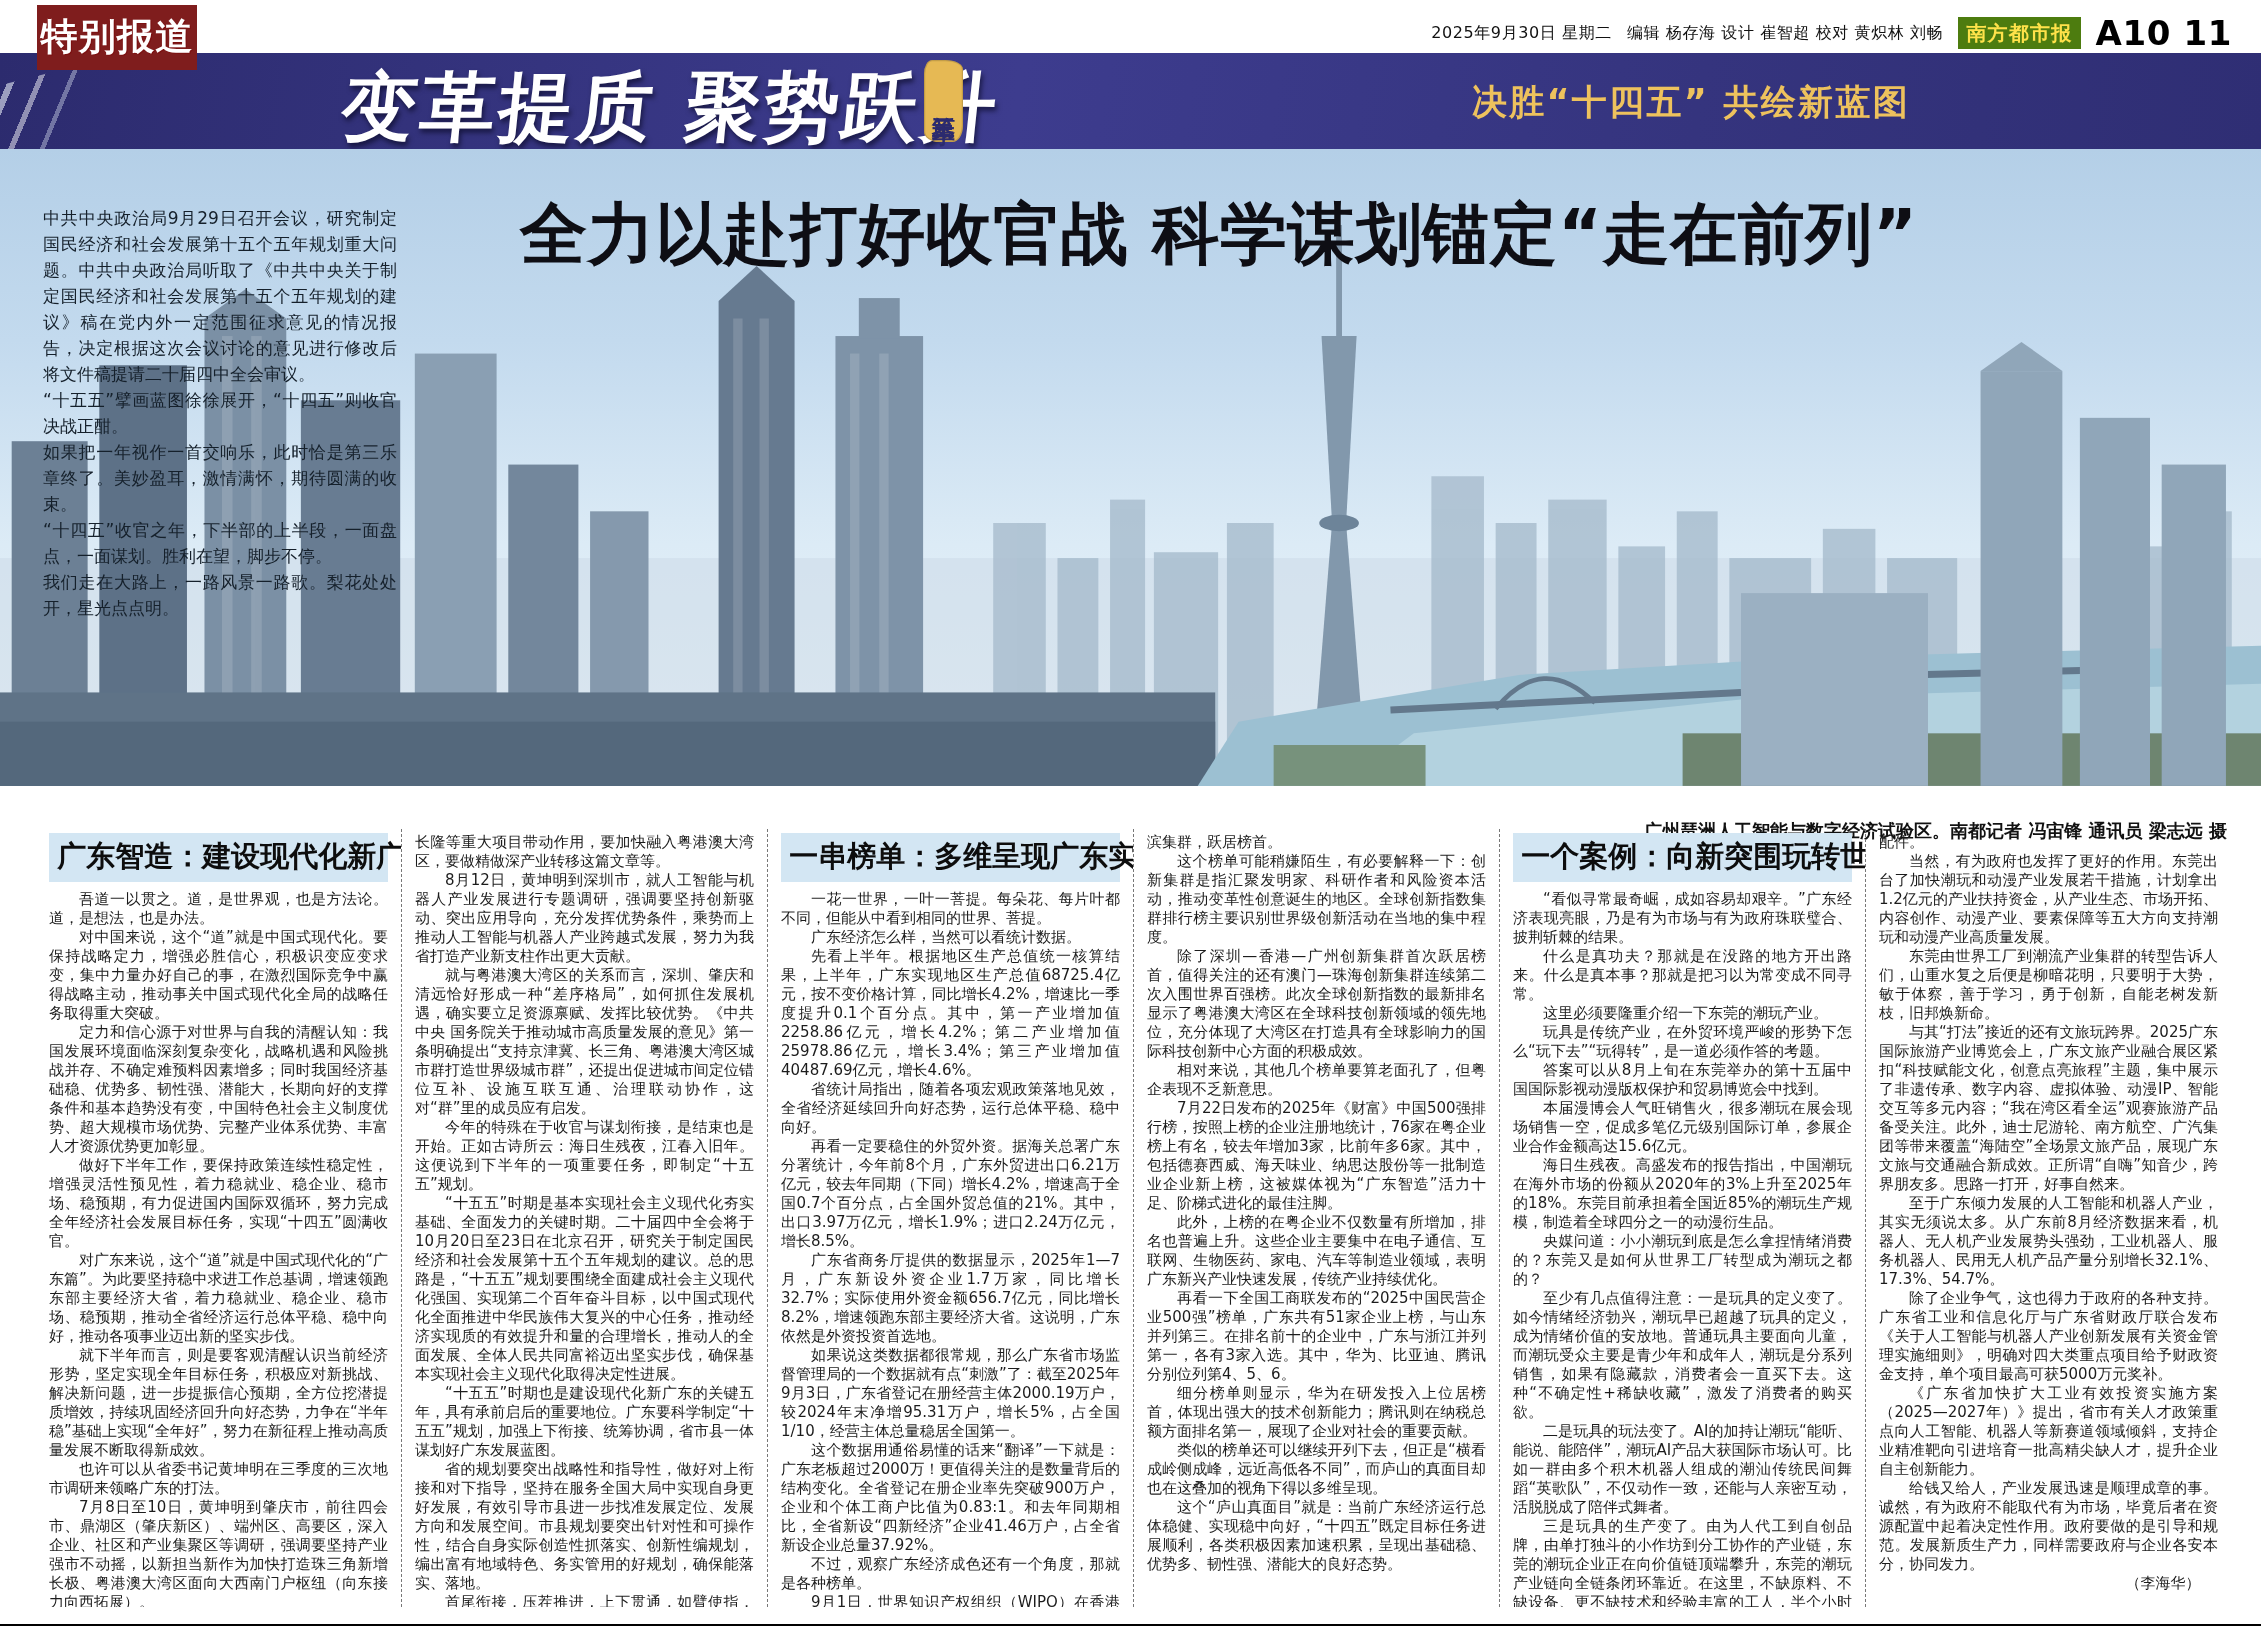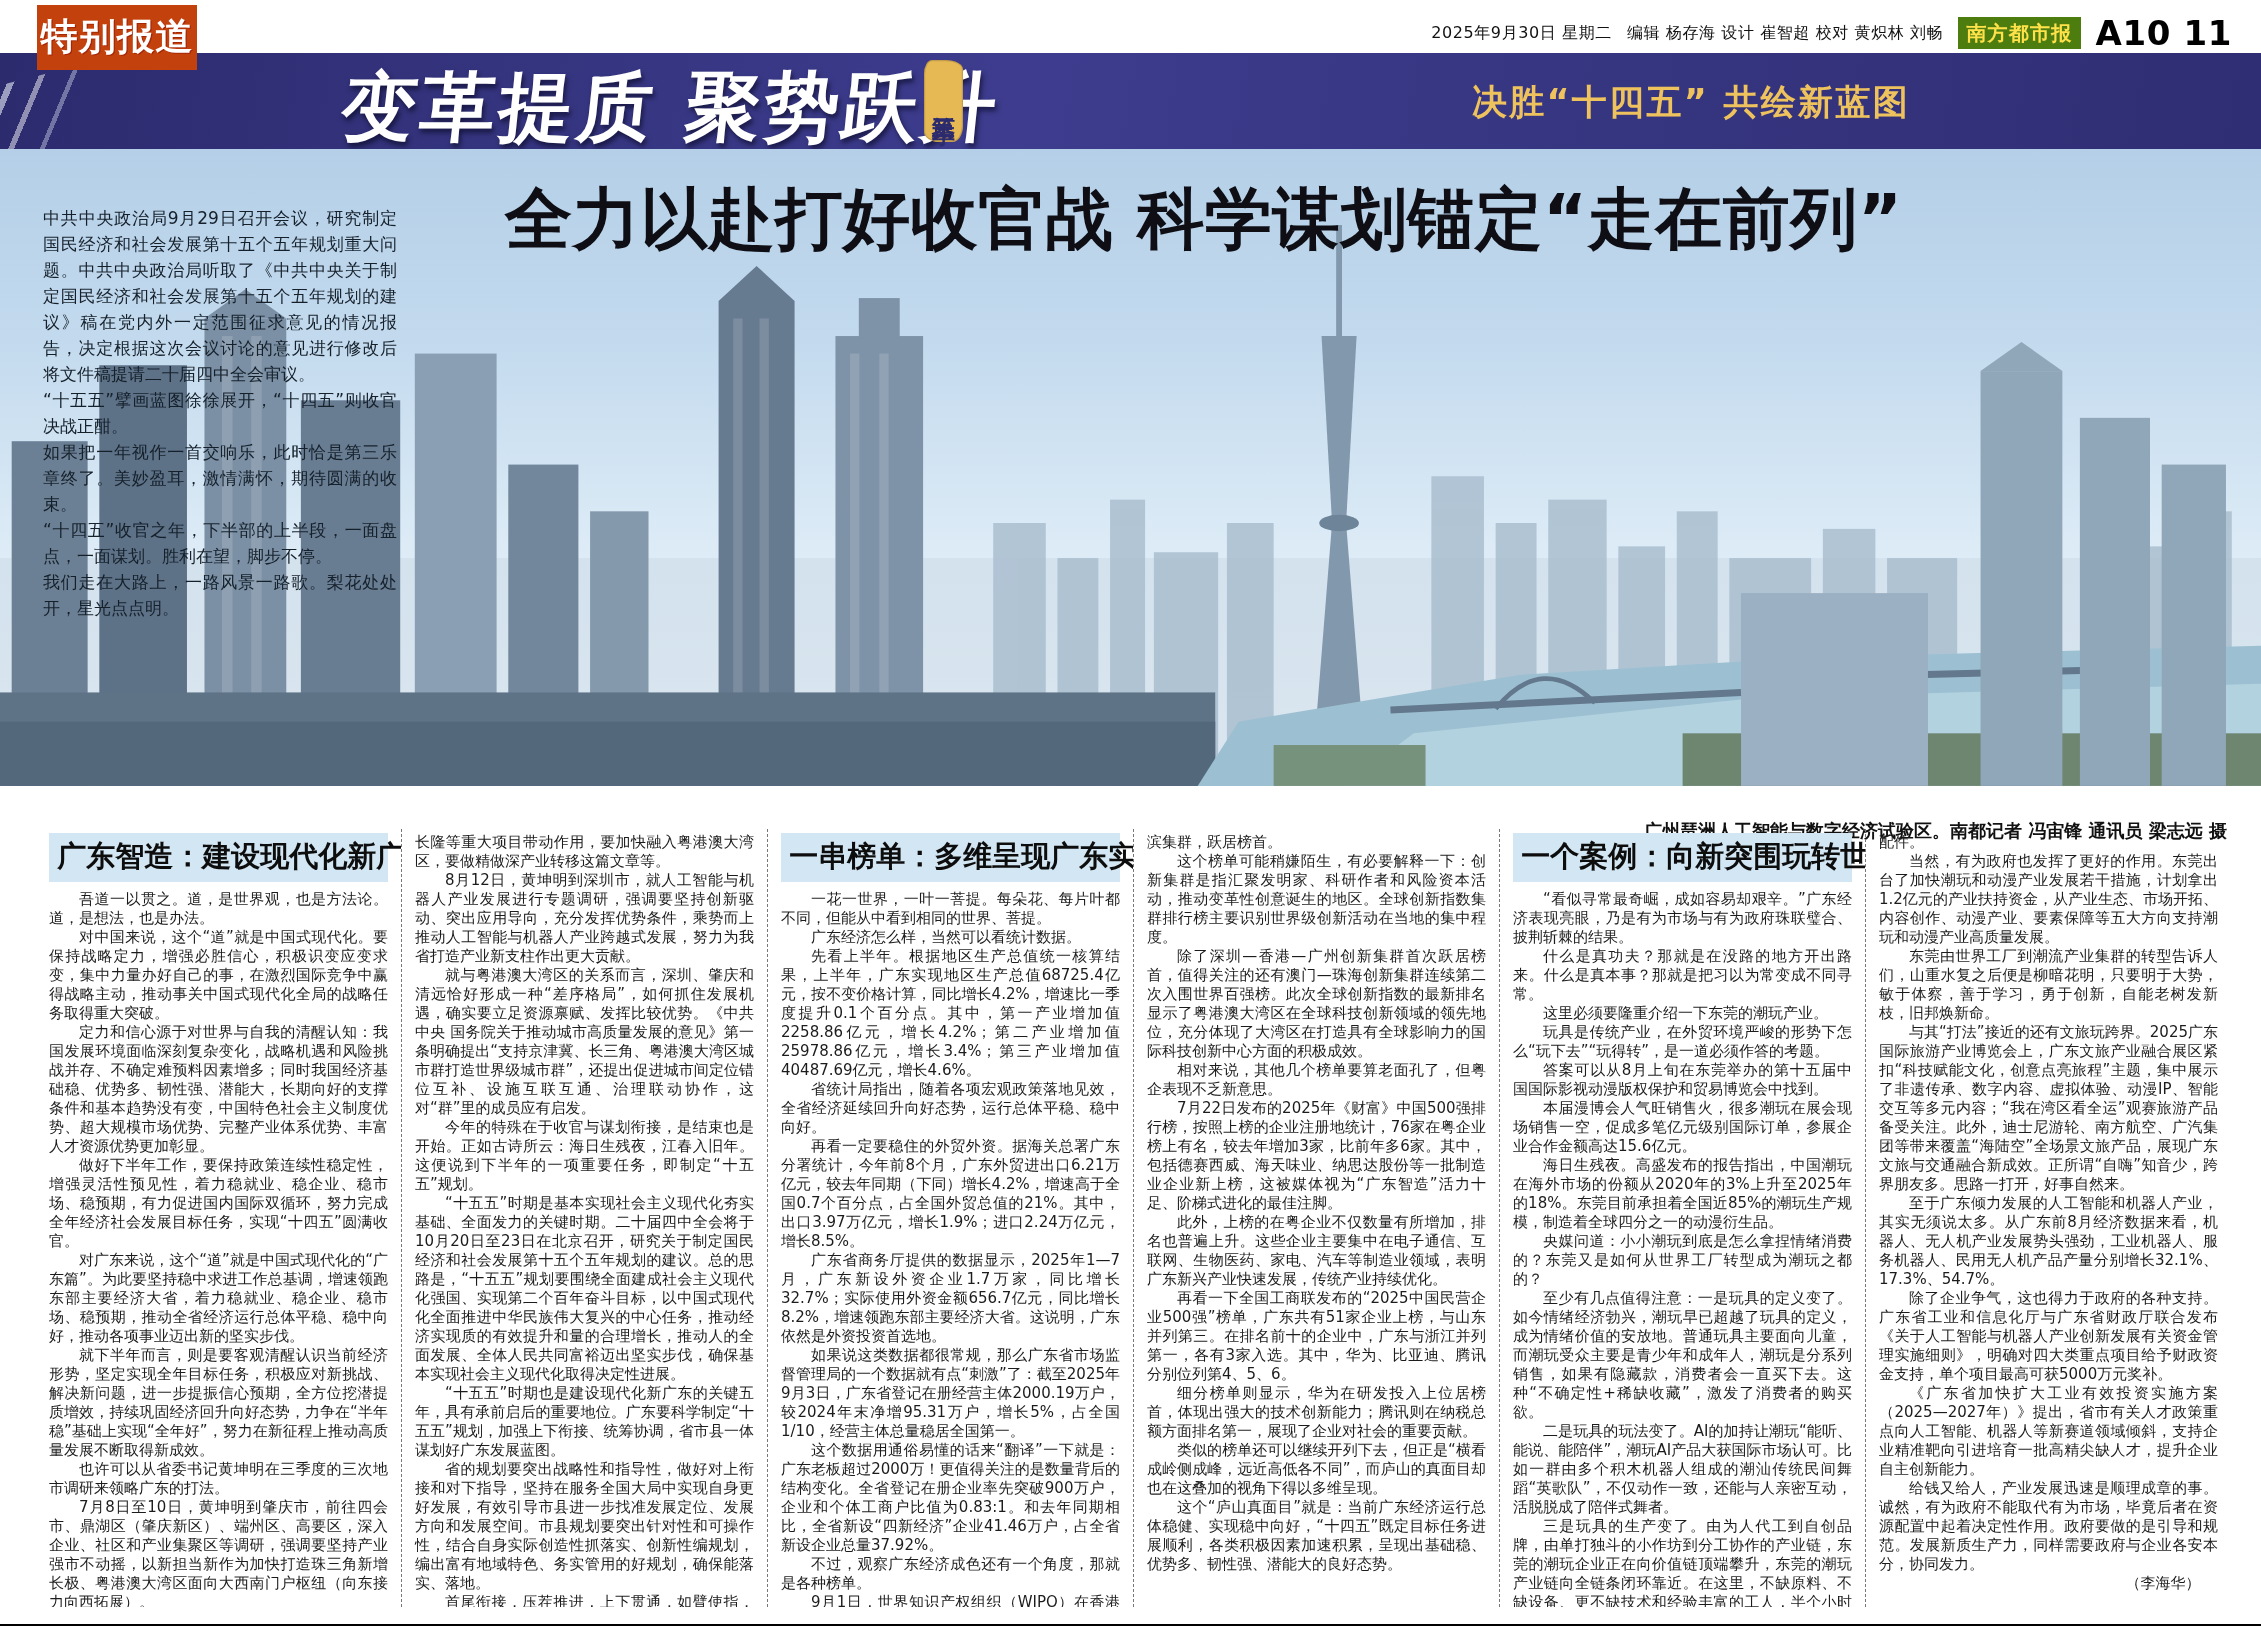--- a/index.html
+++ b/index.html
@@ -28,42 +28,42 @@
   .season-seal{position:absolute;left:924px;top:7px;width:39px;height:82px;background:#e6b954;
      border-radius:8.2px 17.5px 10.5px 15px/14px 9.3px 16.4px 10.5px;display:flex;align-items:center;justify-content:center;
      writing-mode:vertical-rl;color:#2c2b6e;font-weight:900;font-size:23.4px;letter-spacing:2.3px;
      box-shadow:0 0 0 1.2px rgba(0,0,0,.15) inset;}
   .banner-slogan{position:absolute;right:351px;top:26px;color:#eec25d;font-size:35px;font-weight:900;
      letter-spacing:2.3px;white-space:nowrap;}
   
   .photo{position:absolute;top:149px;left:0;right:0;height:637px;
          background:linear-gradient(#b4cfe7 0%,#c3daee 30%,#dcebf6 62%,#edf4f9 100%);overflow:hidden;}
   .photo svg{position:absolute;left:0;bottom:0;}
-  .headline{position:absolute;left:505px;top:24.5px;margin:0;font-size:67px;font-weight:900;color:#0e0e14;
+  .headline{position:absolute;left:505px;top:24.5px;margin:15px;font-size:67px;font-weight:900;color:#0e0e14;
             letter-spacing:0.6px;white-space:nowrap;font-family:"DejaVu Sans","Liberation Sans",sans-serif;}
   .intro{position:absolute;left:43px;top:56px;width:354px;font-size:17px;line-height:26px;color:#15202b;
          text-align:justify;}
   .intro p{margin:0;}
   
   .caption{position:absolute;top:786px;left:0;right:0;height:43px;background:#fff;
            display:flex;align-items:center;justify-content:flex-end;padding-right:34px;box-sizing:border-box;
            font-size:18px;font-weight:700;color:#111;margin-top:23px;}
   
   .bottom{position:absolute;top:829px;left:36px;right:30px;bottom:27px;display:flex;overflow:hidden;}
   .col{flex:1 1 0;padding:3.5px 13px 0 13px;overflow:hidden;text-align:justify;}
   .col + .col{border-left:1.2px dashed #777;}
   .col p{margin:0;font-size:15px;line-height:19px;text-indent:2em;color:#1c1c1c;}
   .col p.cont{text-indent:0;}
   .col p.byline{text-indent:0;text-align:right;font-weight:400;padding-right:17.5px;}
   .col h3{margin:0 0 8.2px 0;background:#d3e6f3;padding:4.7px 8.2px;font-size:29px;white-space:nowrap;
           font-family:"DejaVu Sans","Liberation Sans",sans-serif;color:#0d0d0d;}
   .col h3 .hd-prefix{font-weight:600;}
   .col h3 .hd-main{font-weight:900;}
   
-  .badge{position:absolute;left:37px;top:4.7px;width:160px;height:65px;background:#c2410c;
+  .badge{position:absolute;left:37px;top:4.7px;width:160px;height:65px;background:#7f1d1d;
          display:flex;align-items:center;justify-content:center;color:#fff;font-weight:900;font-size:37px;
          letter-spacing:1.2px;z-index:5;text-shadow:1.2px 1.2px 0 rgba(120,0,0,.4);}
   .footer-line{position:absolute;left:0;right:0;bottom:8.2px;border-top:2.3px solid #000;}
 </style>
 </head>
 <body>
 
 <div class="page">
 
   <header class="meta-strip">

